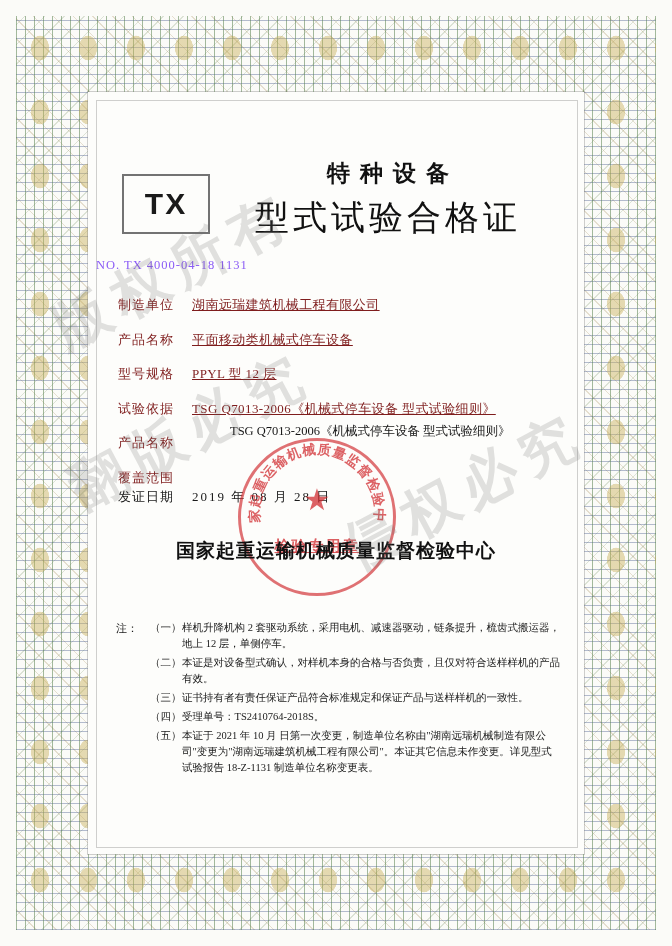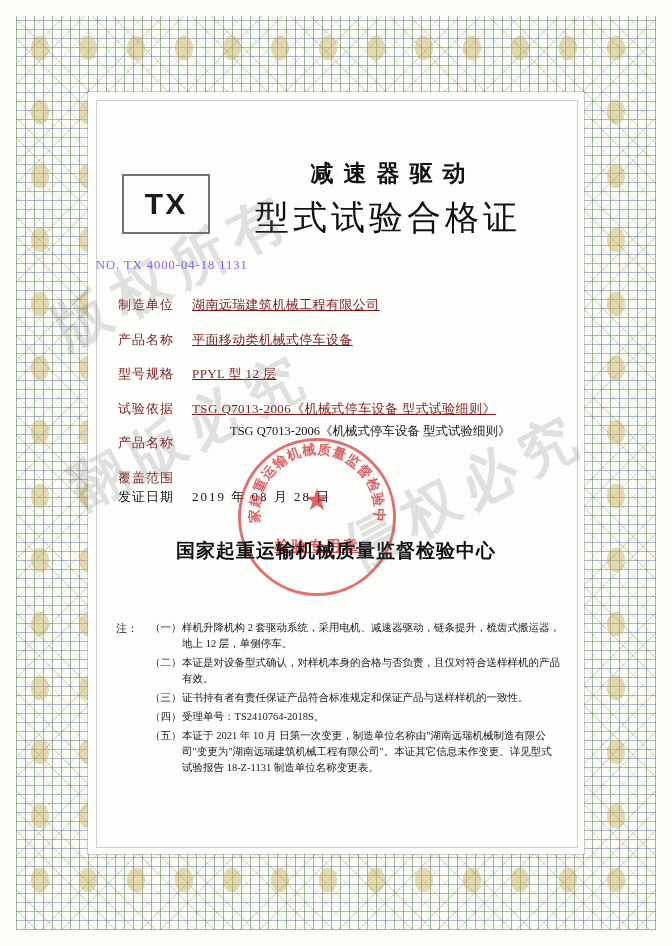--- a/index.html
+++ b/index.html
@@ -281,21 +281,21 @@
 
   <div class="border-art"></div>
   <div class="border-mask"></div>
   <div class="inner-frame"></div>
 
   <div class="content">
 
     <div class="tx-box">TX</div>
 
     <div class="title-wrap">
-      <div class="title-small">减速器驱动</div>
+      <div class="title-small">特种设备</div>
       <div class="title-main">型式试验合格证</div>
     </div>
 
     <div class="cert-no">NO. TX 4000-04-18 1131</div>
 
     <div class="fields">
 
       <div class="field-row">
         <div class="field-label">制造单位</div>
         <div class="field-value">湖南远瑞建筑机械工程有限公司</div>

